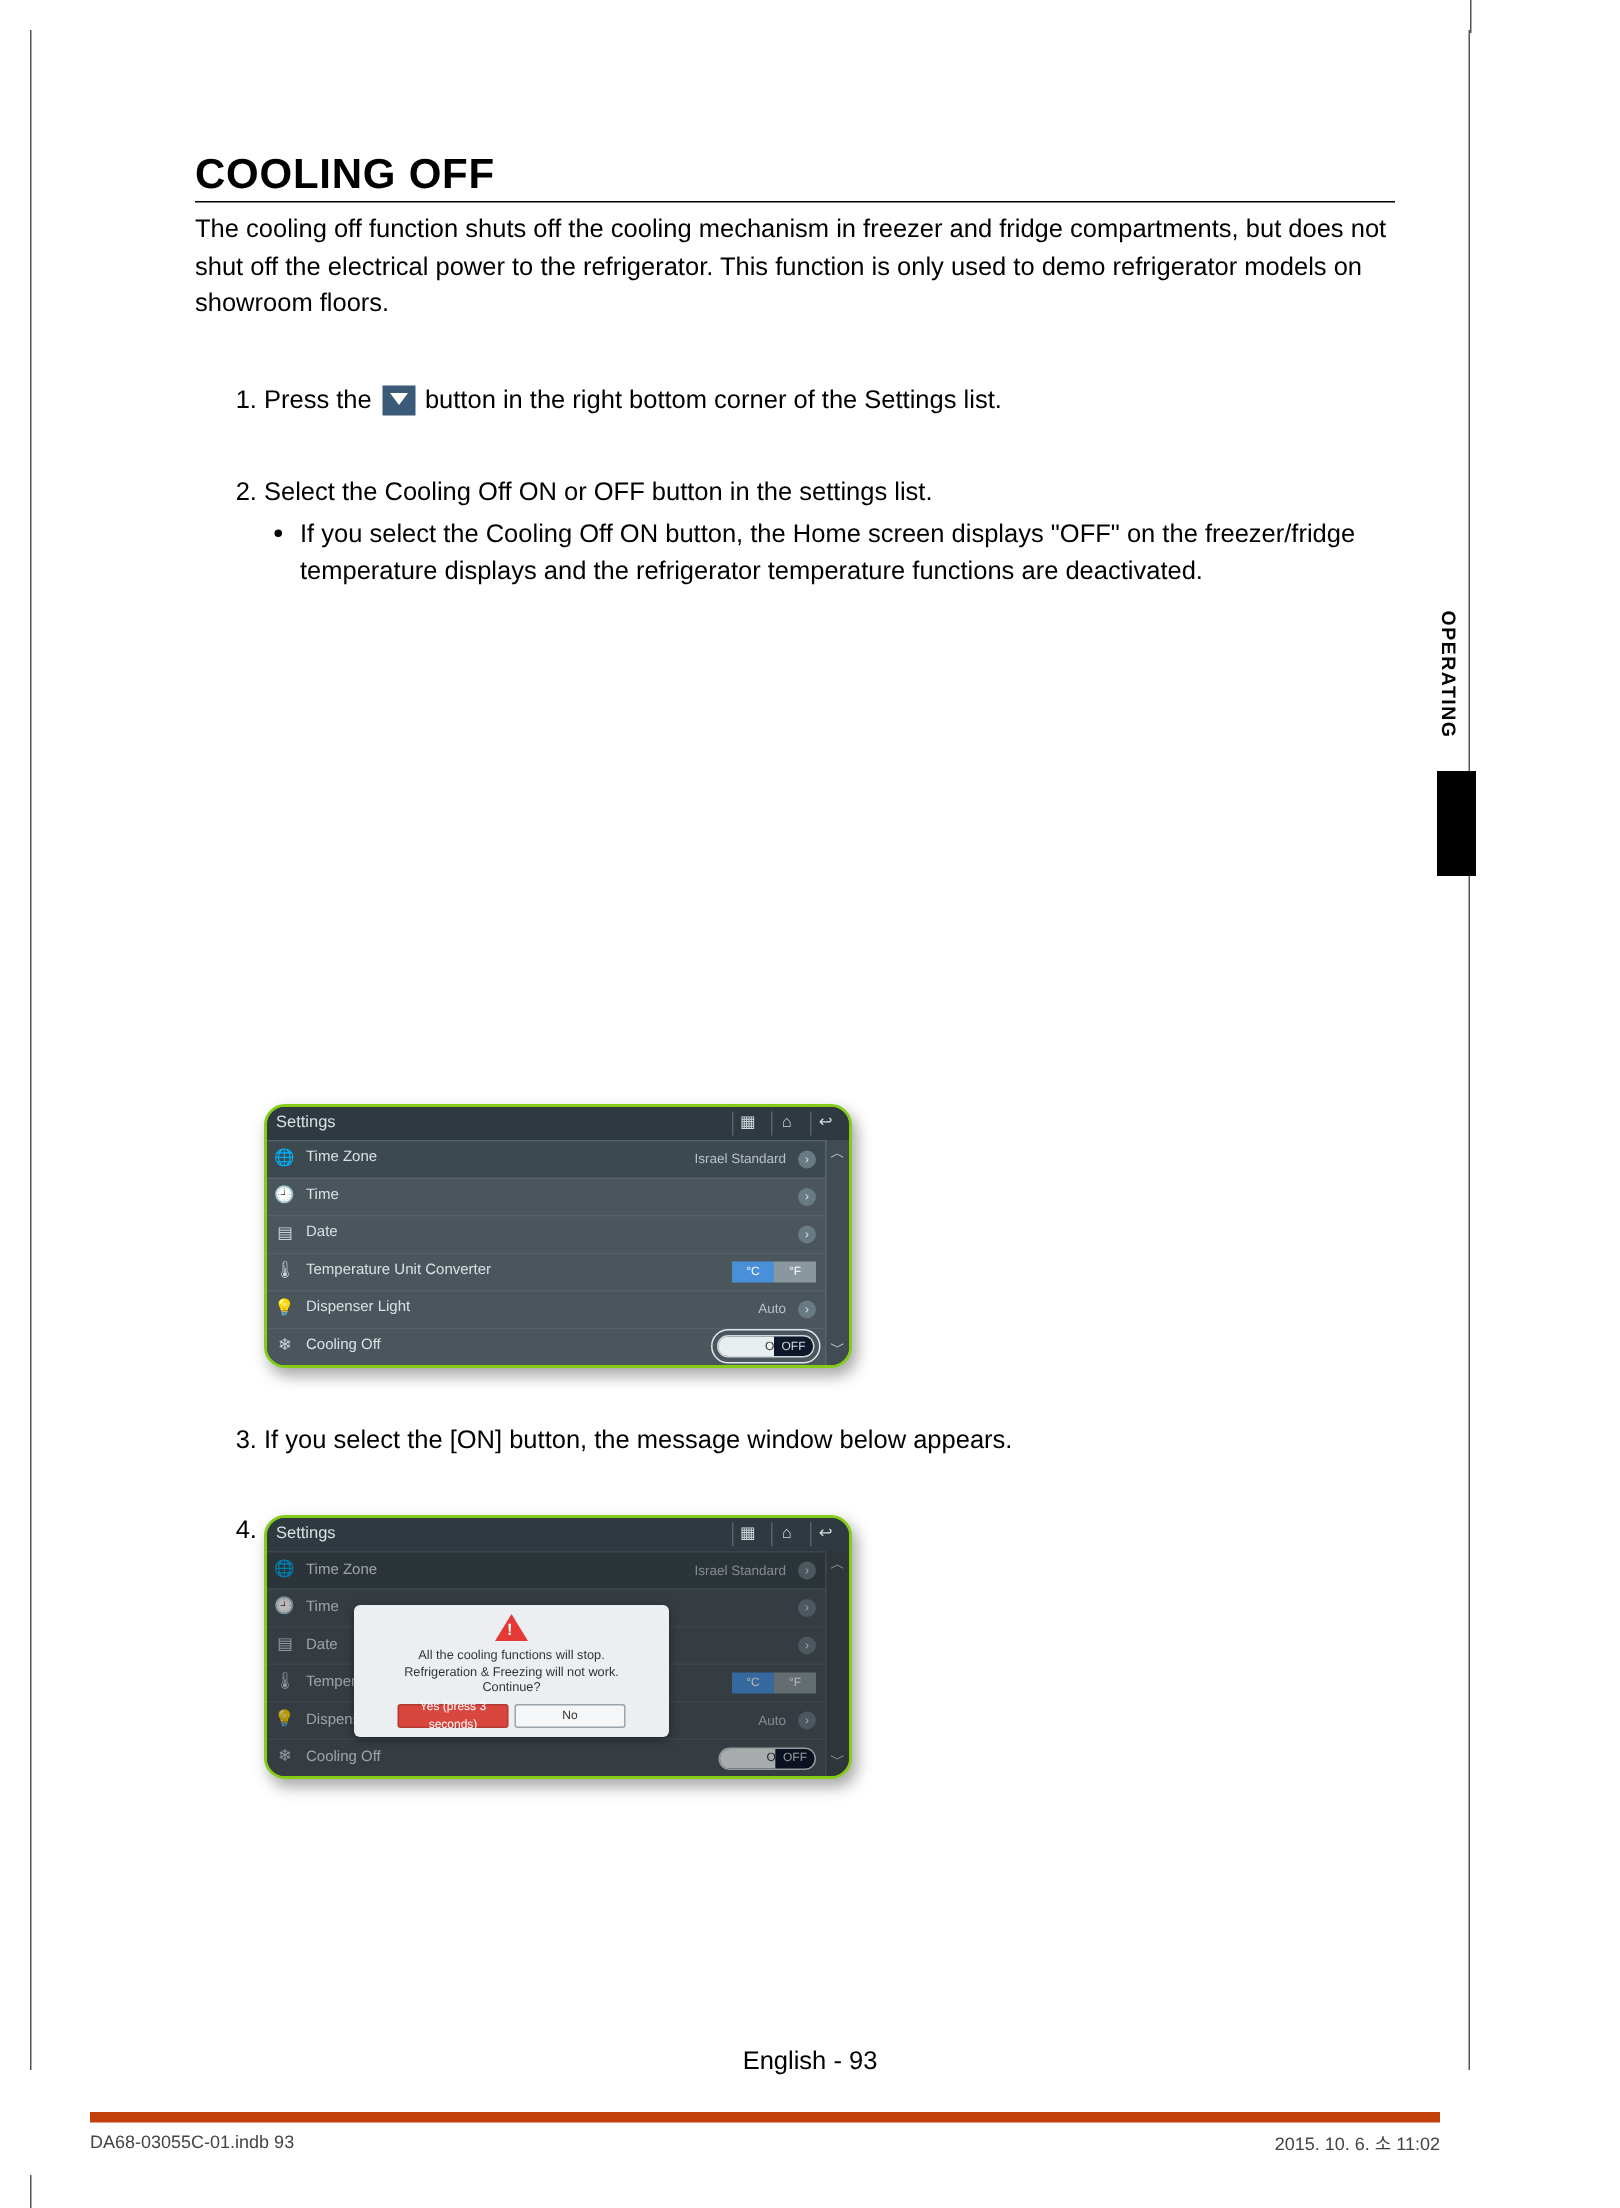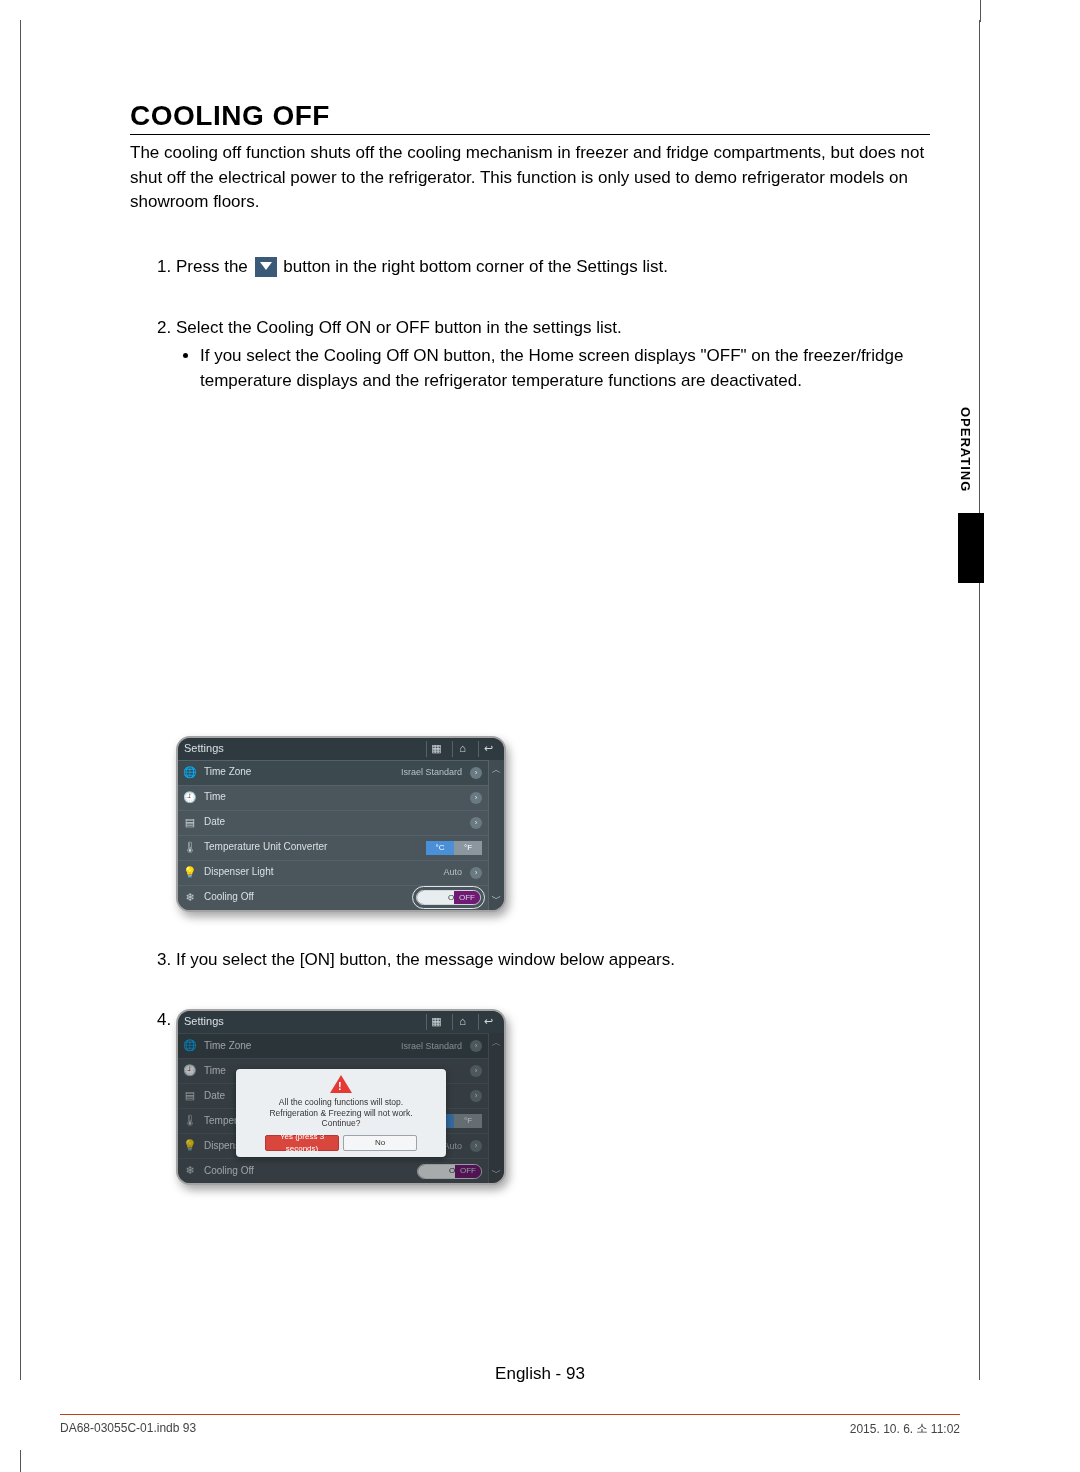--- a/index.html
+++ b/index.html
@@ -102,31 +102,31 @@
     position:absolute;
     bottom:88px;
     left:0; width:100%;
     text-align:center;
     font-size:17px;
   }
   .footer-line {
     position:absolute;
     left:60px; bottom:36px;
     width:900px;
-    border-top:1px solid #c2410c;
+    border-top:7px solid #c2410c;
     display:flex;
     justify-content:space-between;
     font-size:12px;
     color:#444;
     padding-top:6px;
   }
   
   .shot {
-    width: 330px;
-    border: 2px solid #a3a3a3;
+    width: 392px;
+    border: 2px solid #84cc16;
     border-radius: 14px;
     overflow:hidden;
     background:#3f4a50;
     box-shadow: 3px 5px 10px rgba(0,0,0,.35);
     font-size:10px;
     color:#d8e0e4;
     position: relative;
     flex-shrink:0;
   }
   .shot-header {
@@ -188,21 +188,21 @@
   .onoff {
     display:flex;
     border:1.5px solid #cfd8dc;
     border-radius:9px;
     overflow:hidden;
   }
   .onoff span{
     width:26px; height:13px;
     font-size:8px;
     display:flex; align-items:center; justify-content:center;
-    background:#701a75; color:#cfd8dc;
+    background:#0f172a; color:#cfd8dc;
   }
   .onoff .on{ background:#e8edef; color:#333;padding-left:37px; }
   .highlight-onoff { outline:1.5px solid #dfe6ea; outline-offset:2px; border-radius:10px; padding:1px;}
   .scrollcol {
     width:16px;
     display:flex;
     flex-direction:column;
     justify-content:space-between;
     align-items:center;
     background:#404b52;

